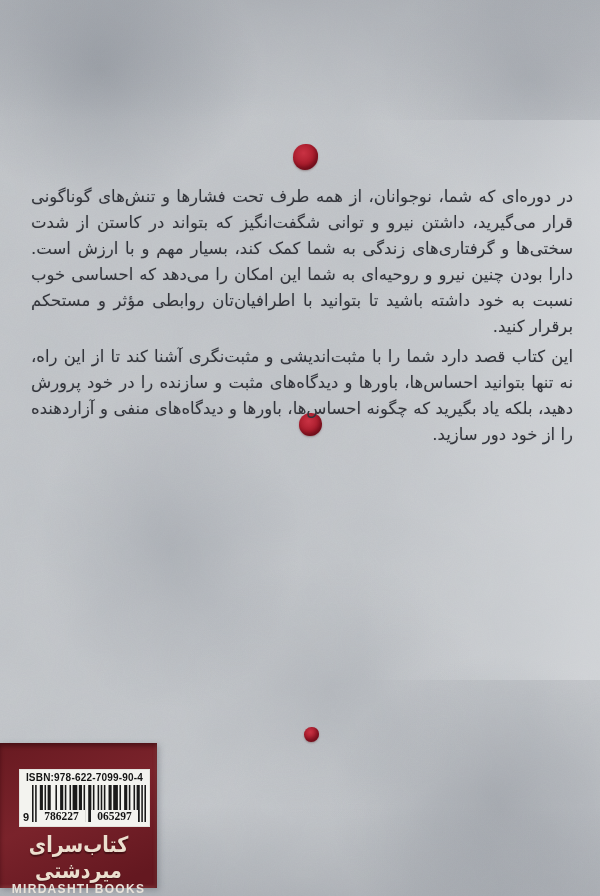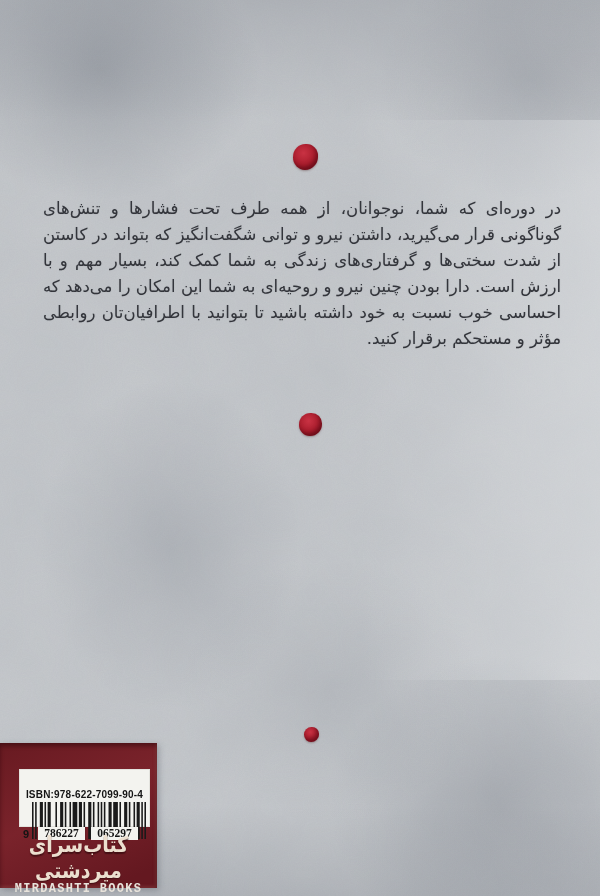--- a/index.html
+++ b/index.html
@@ -35,32 +35,32 @@
   .dot.d1{left:293px;top:144px;width:25px;height:26px;}
   .dot.d2{left:299px;top:413px;width:23px;height:23px;}
   .dot.d3{left:304px;top:727px;width:15px;height:15px;}
 
   .text-block{
     position:absolute;z-index:4;left:27px;right:23px;top:180px;
     direction:rtl;text-align:justify;
     font-size:16.5px;line-height:26px;color:#33353b;
     text-shadow:0 0 1px rgba(60,62,70,.25);
   }
-  .text-block p{margin:16px;}
+  .text-block p{margin:4px;}
 
   .pub-block{
     position:absolute;z-index:5;left:0;top:743px;width:157px;height:145px;
     background:linear-gradient(155deg,#681a21,#7a232b 45%,#641820 90%);
     box-shadow:inset 0 3px 4px rgba(40,5,10,.5), inset -2px -2px 3px rgba(210,140,130,.18),
                2px 2px 6px rgba(70,75,85,.35);
   }
   .barcode-box{
     position:absolute;left:19px;top:26px;width:131px;height:58px;
     background:#f3f3ef;box-shadow:0 0 0 1px #e3e3de inset;
-    padding:20px 4px;box-sizing:border-box;
+    padding:3px 4px;box-sizing:border-box;
   }
   .isbn-line{
     font-family:"Liberation Sans",sans-serif;font-weight:bold;
     font-size:10px;letter-spacing:.2px;color:#141414;white-space:nowrap;
     line-height:12px;text-align:center;
   }
   .bars-wrap{position:relative;height:37px;margin-top:1px;}
   .bc-left-digit{position:absolute;left:0;bottom:-1px;
     font-family:"Liberation Sans",sans-serif;font-size:11px;font-weight:bold;color:#141414;}
   .bars{position:absolute;left:9px;top:0;width:114px;height:37px;}
@@ -72,21 +72,21 @@
 
   .logo-fa{
     margin-top:92px;text-align:center;color:#ecdfcf;
     font-size:19px;font-weight:bold;line-height:22px;
     font-family:"DejaVu Sans",sans-serif;direction:rtl;
     text-shadow:0 1px 1px rgba(45,8,12,.6);
     transform:scaleY(1.15);
   }
   .pub-en{
     margin-top:3px;text-align:center;color:#e8e3db;
-    font-family:Liberation Mono, monospace;font-size:12px;
+    font-family:Liberation Sans, sans-serif;font-size:12px;
     letter-spacing:1.3px;font-weight:bold;
   }
 </style>
 </head>
 <body>
 
 <div class="cover">
 
   <svg class="texture" width="600" height="896" aria-hidden="true">
     <filter id="grain">
@@ -109,20 +109,21 @@
   <div class="shade br"></div>
   <div class="shade bottom"></div>
   <div class="shade right-light"></div>
 
   <div class="dot d1"></div>
   <div class="dot d2"></div>
   <div class="dot d3"></div>
 
   <div class="text-block">
     <p>در دوره‌ای که شما، نوجوانان، از همه طرف تحت فشارها و تنش‌های گوناگونی قرار می‌گیرید، داشتن نیرو و توانی شگفت‌انگیز که بتواند در کاستن از شدت سختی‌ها و گرفتاری‌های زندگی به شما کمک کند، بسیار مهم و با ارزش است. دارا بودن چنین نیرو و روحیه‌ای به شما این امکان را می‌دهد که احساسی خوب نسبت به خود داشته باشید تا بتوانید با اطرافیان‌تان روابطی مؤثر و مستحکم برقرار کنید.</p>
+    <p>این کتاب قصد دارد شما را با مثبت‌اندیشی و مثبت‌نگری آشنا کند تا از این راه، نه تنها بتوانید احساس‌ها، باورها و دیدگاه‌های مثبت و سازنده را در خود پرورش دهید، بلکه یاد بگیرید که چگونه احساس‌ها، باورها و دیدگاه‌های منفی و آزاردهنده را از خود دور سازید.</p>
   </div>
 
   <div class="pub-block">
     <div class="barcode-box">
       <div class="isbn-line">ISBN:978-622-7099-90-4</div>
       <div class="bars-wrap">
         <span class="bc-left-digit">9</span>
         <svg class="bars" id="barcode-svg" preserveAspectRatio="none" viewBox="0 0 73 37">
             <rect x="0" y="0" width="1" height="37" fill="#1a1a1a"></rect>
             <rect x="2" y="0" width="1" height="37" fill="#1a1a1a"></rect>

